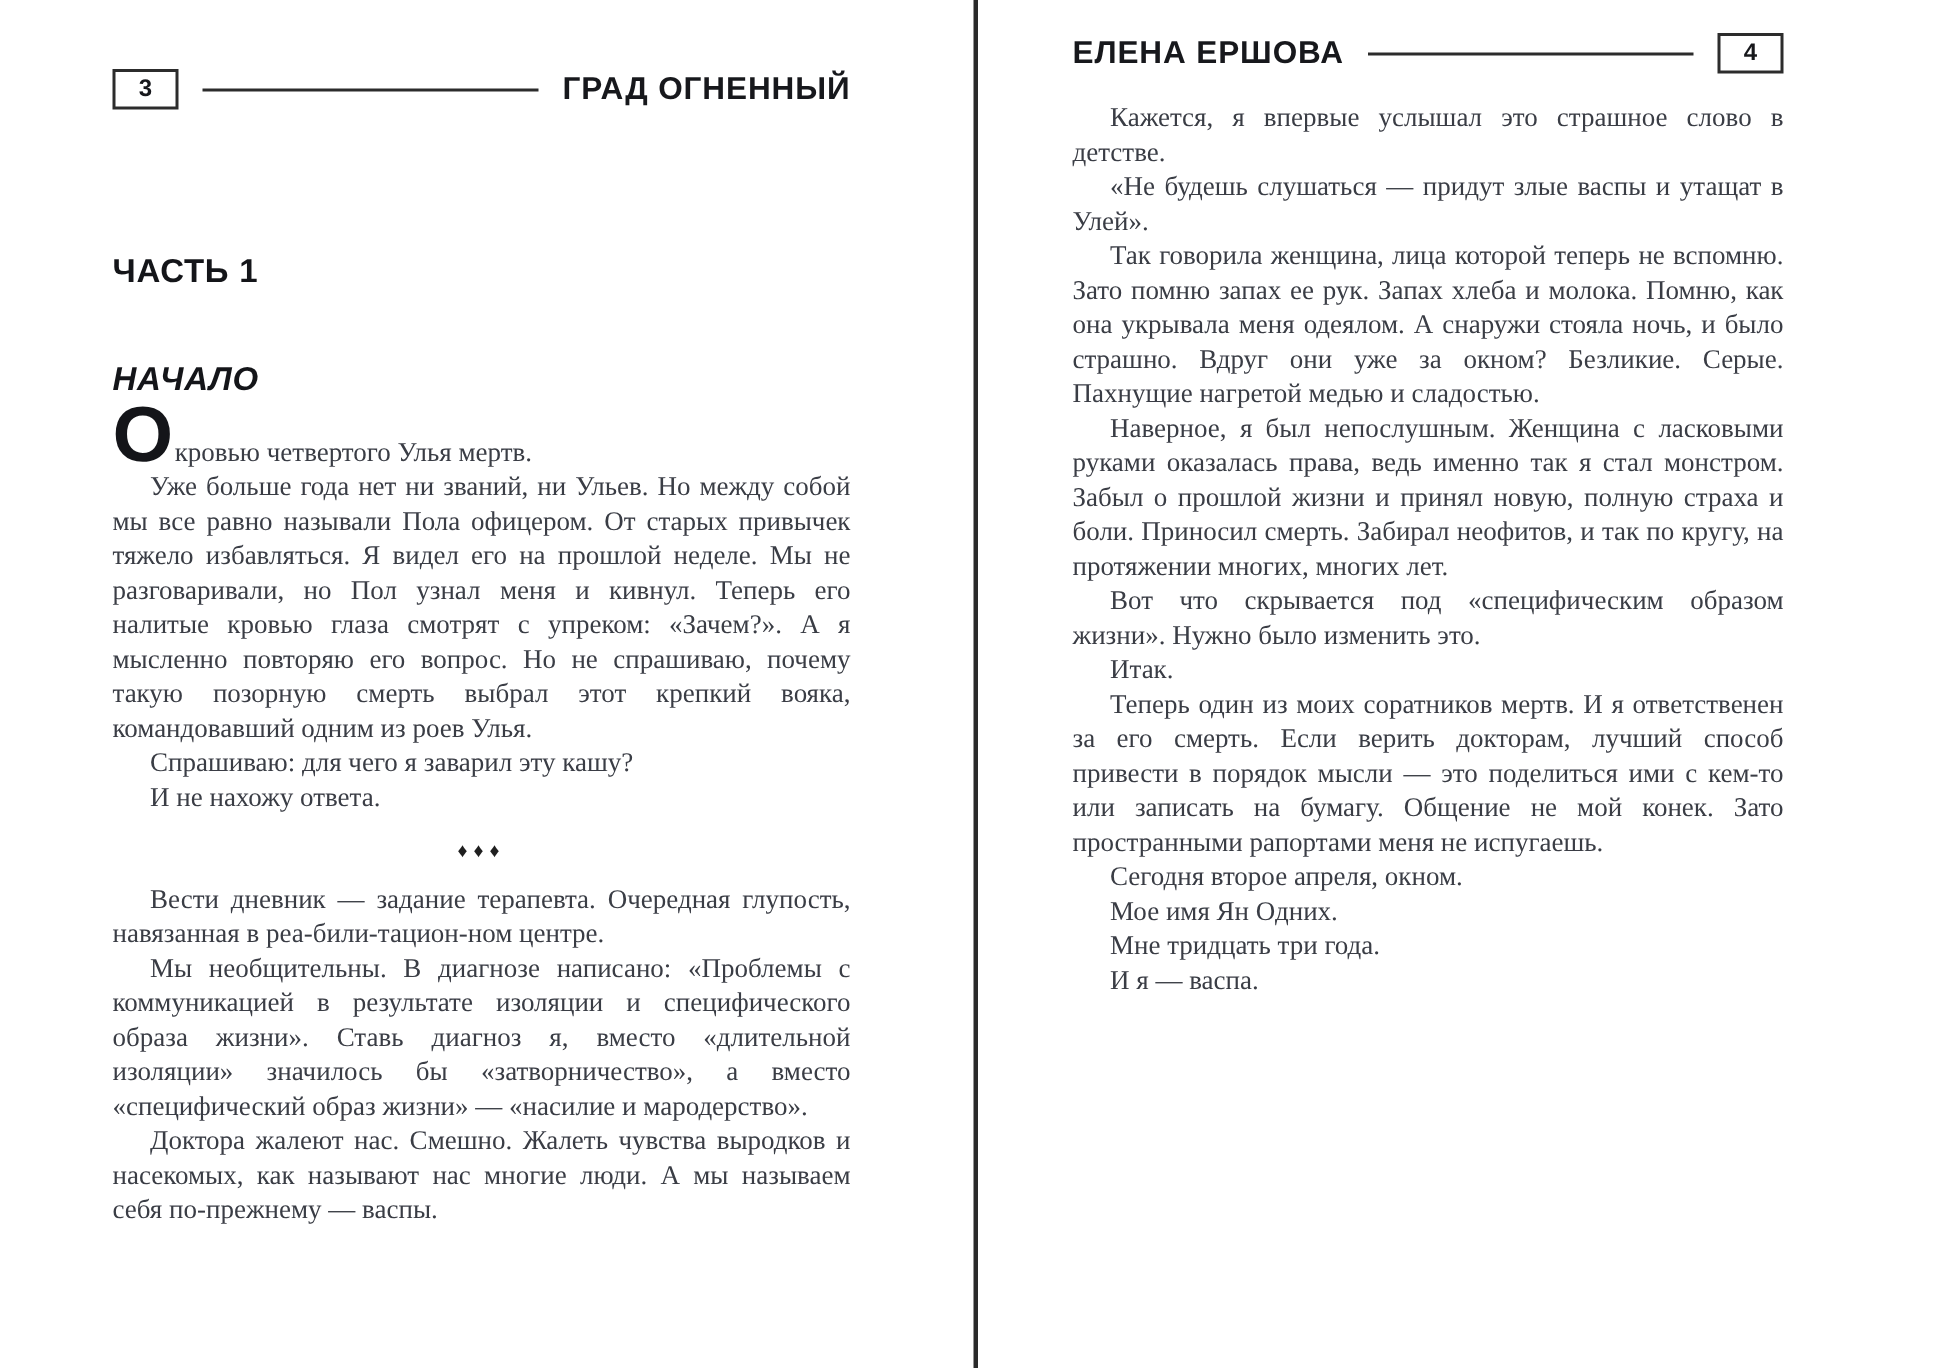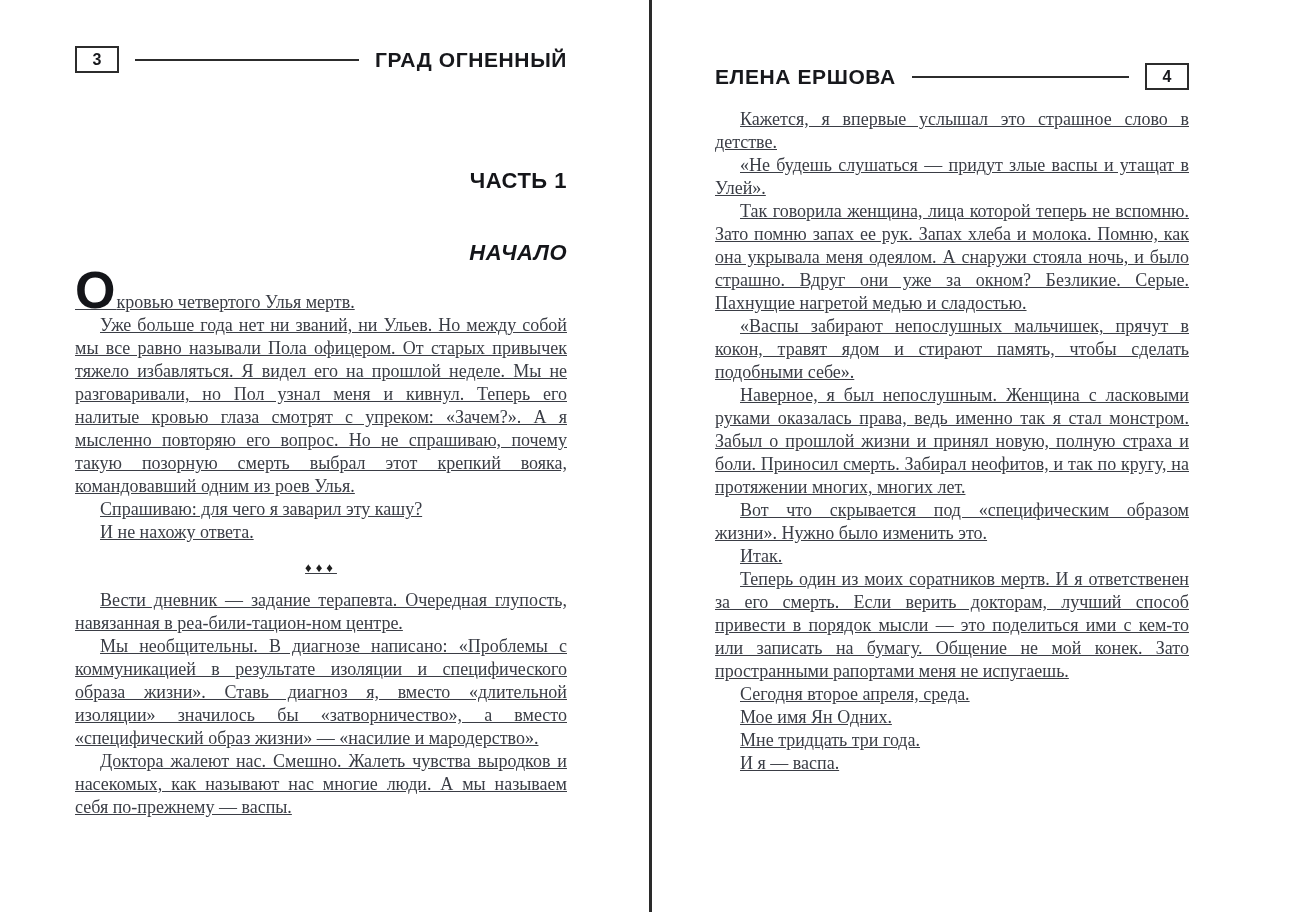--- a/index.html
+++ b/index.html
@@ -24,21 +24,21 @@
     background: #2a2a2a;
   }
   .page {
     position: absolute;
     top: 0;
     height: 912px;
     box-sizing: border-box;
     overflow: hidden;
   }
   .page-left  { left: 0;     width: 649px; padding: 46px 82px 0 75px; }
-  .page-right { left: 652px; width: 604px; padding: 63px 67px 0 63px; }
+  .page-right { left: 652px; width: 604px; padding: 22px 67px 0 63px; }
 
   .page-header {
     display: flex;
     align-items: center;
     height: 27px;
     font-family: "Liberation Sans", sans-serif;
     font-weight: bold;
     color: #17181c;
   }
   .pagenum-box {
@@ -63,34 +63,33 @@
     letter-spacing: 0.6px;
     white-space: nowrap;
   }
 
   .part-heading, .chapter-heading {
     font-family: "Liberation Sans", sans-serif;
     font-weight: bold;
     font-size: 22px;
     letter-spacing: 0.5px;
     color: #141519;
-    text-align: right;
+    text-align: left;
     margin: 0;
   }
   .part-heading    { margin-top: 95px; }
   .chapter-heading { margin-top: 46px; font-style: italic; }
 
   .body-text {
     margin-top: 4px;
     font-size: 18px;
     line-height: 23px;
     color: #3a3d45;
     text-align: justify;
     hyphens: auto;
-    text-decoration: underline;
     -webkit-hyphens: auto;
   }
   .page-right .body-text { margin-top: 18px; }
 
   .para {
     margin: 0;
     text-indent: 25px;
   }
   .first-para { text-indent: 0; }
   .dropcap {
@@ -145,25 +144,24 @@
     <header class="page-header">
       <div class="running-title">ЕЛЕНА ЕРШОВА</div>
       <div class="header-rule"></div>
       <div class="pagenum-box">4</div>
     </header>
 
     <div class="body-text">
       <p class="para">Кажется, я впервые услышал это страшное слово в детстве.</p>
       <p class="para">«Не будешь слушаться — придут злые васпы и утащат в Улей».</p>
       <p class="para">Так говорила женщина, лица которой теперь не вспомню. Зато помню запах ее рук. Запах хлеба и молока. Помню, как она укрывала меня одеялом. А снаружи стояла ночь, и было страшно. Вдруг они уже за окном? Безликие. Серые. Пахнущие нагретой медью и сладостью.</p>
-      <p class="para">«Васпы забирают непослушных мальчишек, прячут в кокон, травят ядом и стирают память, чтобы сделать подобными себе».</p>
       <p class="para">Наверное, я был непослушным. Женщина с ласковыми руками оказалась права, ведь именно так я стал монстром. Забыл о прошлой жизни и принял новую, полную страха и боли. Приносил смерть. Забирал неофитов, и так по кругу, на протяжении многих, многих лет.</p>
       <p class="para">Вот что скрывается под «специфическим образом жизни». Нужно было изменить это.</p>
       <p class="para">Итак.</p>
       <p class="para">Теперь один из моих соратников мертв. И я ответственен за его смерть. Если верить докторам, лучший способ привести в порядок мысли — это поделиться ими с кем-то или записать на бумагу. Общение не мой конек. Зато пространными рапортами меня не испугаешь.</p>
-      <p class="para">Сегодня второе апреля, среда.</p>
+      <p class="para">Сегодня второе апреля, окном.</p>
       <p class="para">Мое имя Ян Одних.</p>
       <p class="para">Мне тридцать три года.</p>
       <p class="para">И я — васпа.</p>
     </div>
   </div>
 
 </div>
 
 </body></html>

